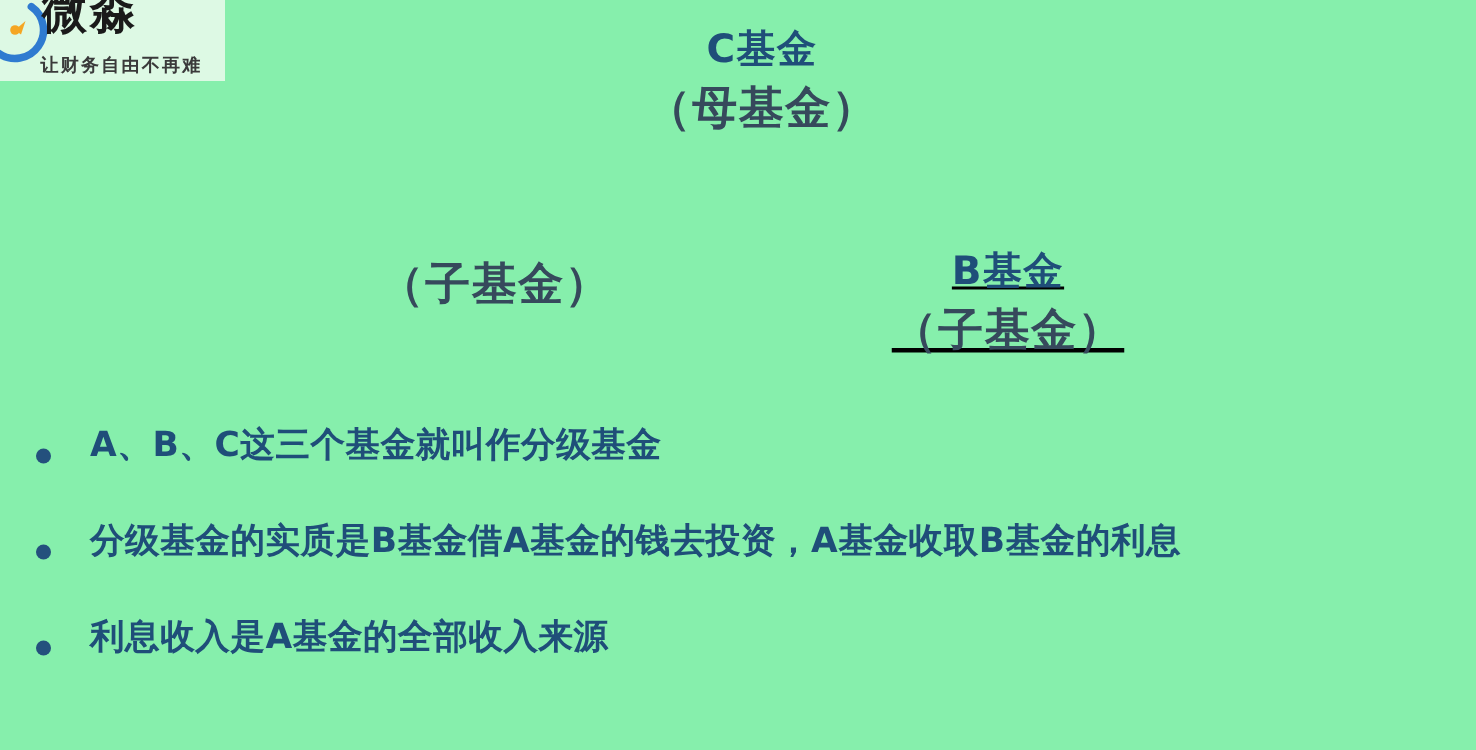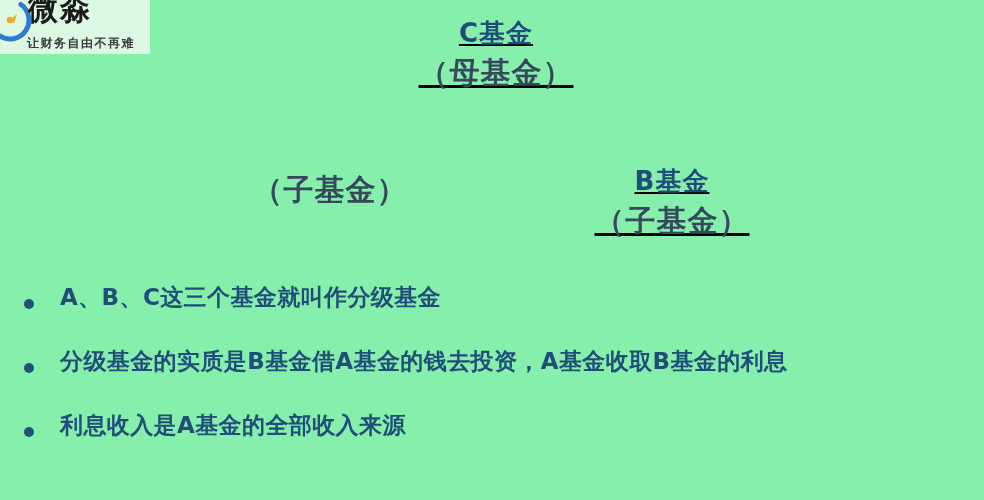--- a/index.html
+++ b/index.html
@@ -82,21 +82,21 @@
   }
   .fund-sub {
     font-family: "DejaVu Sans", "Liberation Sans", sans-serif;
     font-weight: 700;
     font-size: 30px;
     color: #36495c;
     letter-spacing: 1px;
     margin-top: 6px;
   }
 
-  #node-c { left: 396px; top: 18px; width: 200px; text-decoration: underline; }
+  #node-c { left: 408px; top: 18px; width: 200px; }
   #node-a { left: 230px; top: 166px; width: 200px; }
   #node-b { left: 572px; top: 166px; width: 200px; text-decoration: underline; }
 
   
   #bullets {
     position: absolute;
     left: 24px;
     top: 266px;
     width: 944px;
   }

